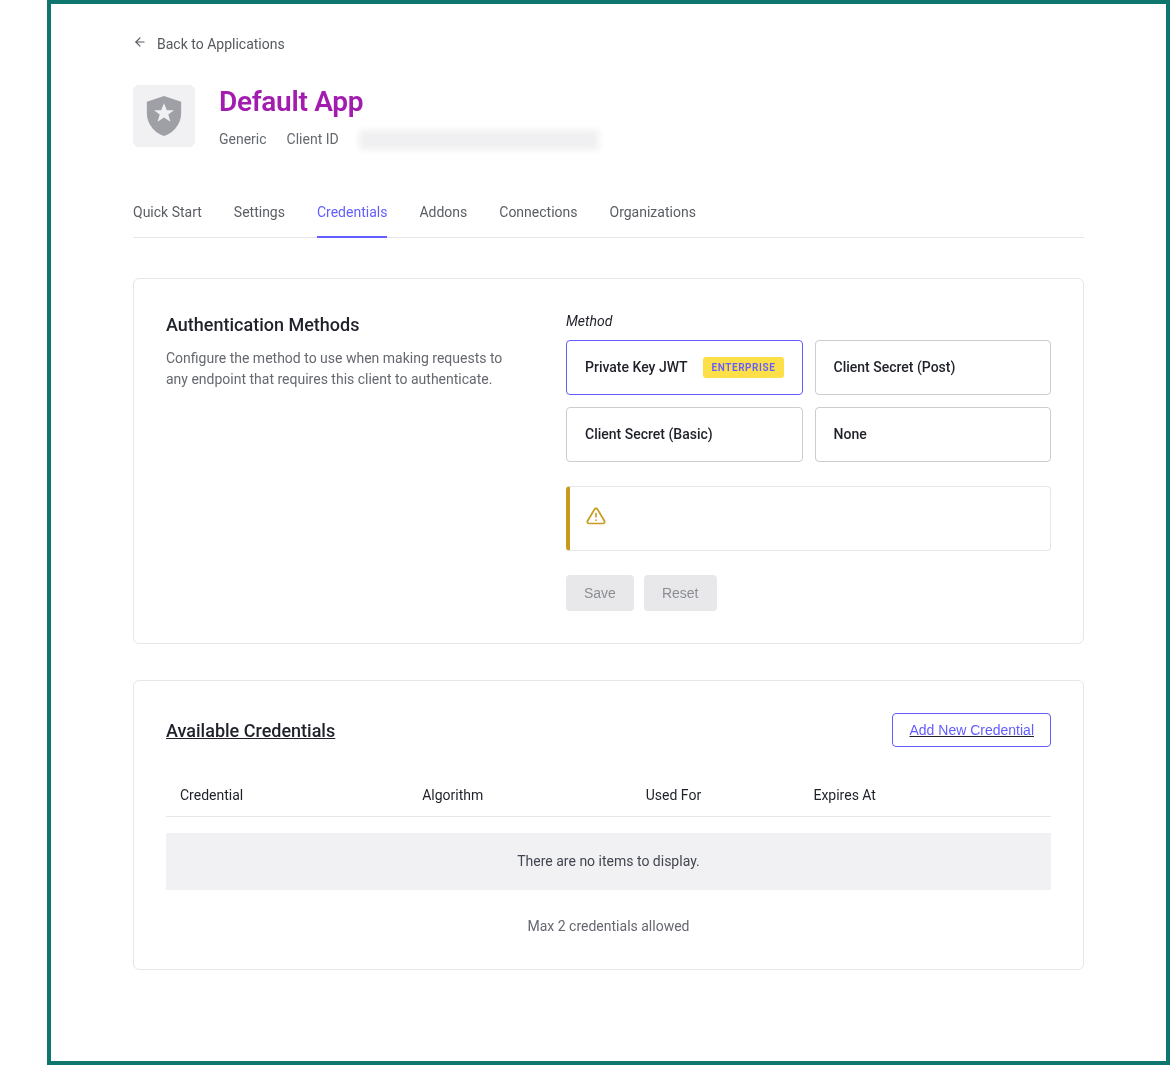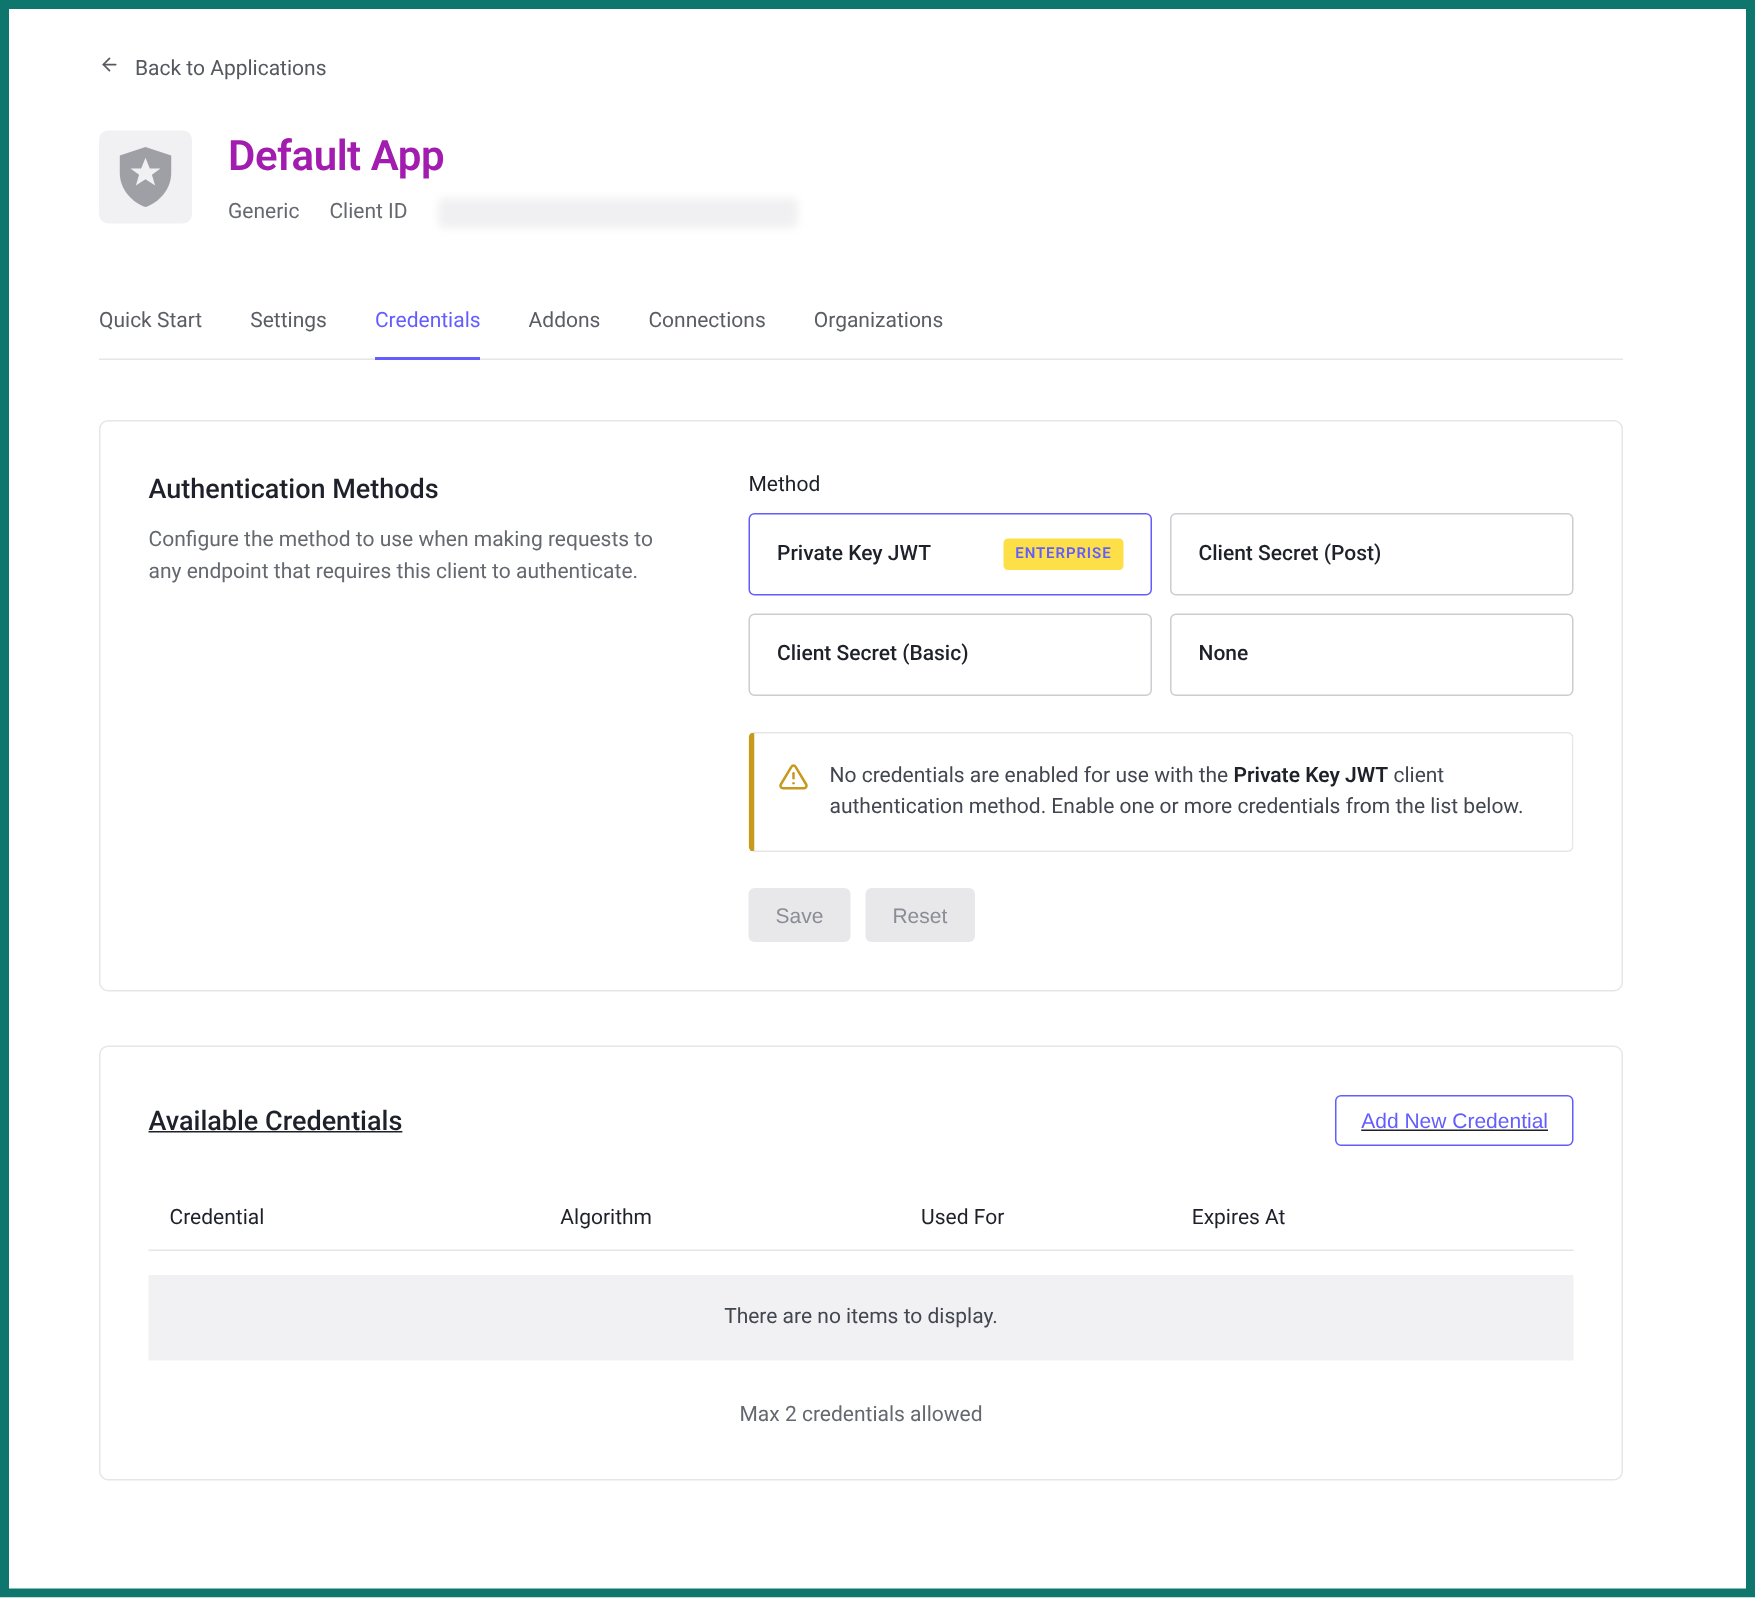--- a/index.html
+++ b/index.html
@@ -4,23 +4,24 @@
 <style>
   * { box-sizing: border-box; margin: 0; padding: 0; }
   body {
     font-family: -apple-system, BlinkMacSystemFont, "Segoe UI", Roboto, Helvetica, Arial, sans-serif;
     background: #fff;
     color: #1e212a;
     font-size: 14px;
     line-height: 1.5;
   }
   .page {
-    border: 6px solid #0f766e;
+    border: 4px solid #0f766e;
     min-height: 1065px;
-    padding: 30px 82px 60px 60px;
+    padding: 30px 82px 60px 82px;
+    margin-left: 47px;
   }
   .back-link {
     display: inline-flex;
     align-items: center;
     gap: 10px;
     color: #55595f;
     cursor: pointer;
   }
   .back-link svg { width: 14px; height: 14px; }
   .app-header {
@@ -76,21 +77,21 @@
     margin-top: 40px;
   }
   .auth-section {
     display: flex;
     gap: 40px;
   }
   .auth-left { flex: 0 0 360px; }
   .auth-left h2 { font-size: 18px; font-weight: 500; color: #1e212a; }
   .auth-left p { margin-top: 10px; color: #65686f; font-size: 14px; }
   .auth-right { flex: 1; }
-  .method-label { font-size: 14px; color: #1e212a; margin-bottom: 8px; }
+  .method-label { font-size: 14px; color: #1e212a; margin-bottom: 8px; font-style: italic; }
   .method-grid {
     display: grid;
     grid-template-columns: 1fr 1fr;
     gap: 12px;
   }
   .method-opt {
     border: 1px solid #ccccd1;
     border-radius: 4px;
     padding: 16px 18px;
     display: flex;
@@ -240,23 +241,20 @@
           </div>
 
         <div class="alert">
           <span>
             <svg viewBox="0 0 24 24" fill="none" stroke="#c79a1e" stroke-width="2" stroke-linecap="round" stroke-linejoin="round">
                 <path d="M10.29 3.86 1.82 18a2 2 0 0 0 1.71 3h16.94a2 2 0 0 0 1.71-3L13.71 3.86a2 2 0 0 0-3.42 0z"></path>
                 <line x1="12" y1="9" x2="12" y2="13"></line>
                 <line x1="12" y1="17" x2="12.01" y2="17"></line>
               </svg>
           </span>
-          <div class="alert-text">
-            <span>No credentials are enabled for use with the </span><strong>Private Key JWT</strong><span> client authentication method. Enable one or more credentials from the list below.</span>
-          </div>
         </div>
 
         <div class="btn-row">
           <button class="btn">Save</button>
           <button class="btn">Reset</button>
         </div>
       </div>
     </div>
   </div>
 

